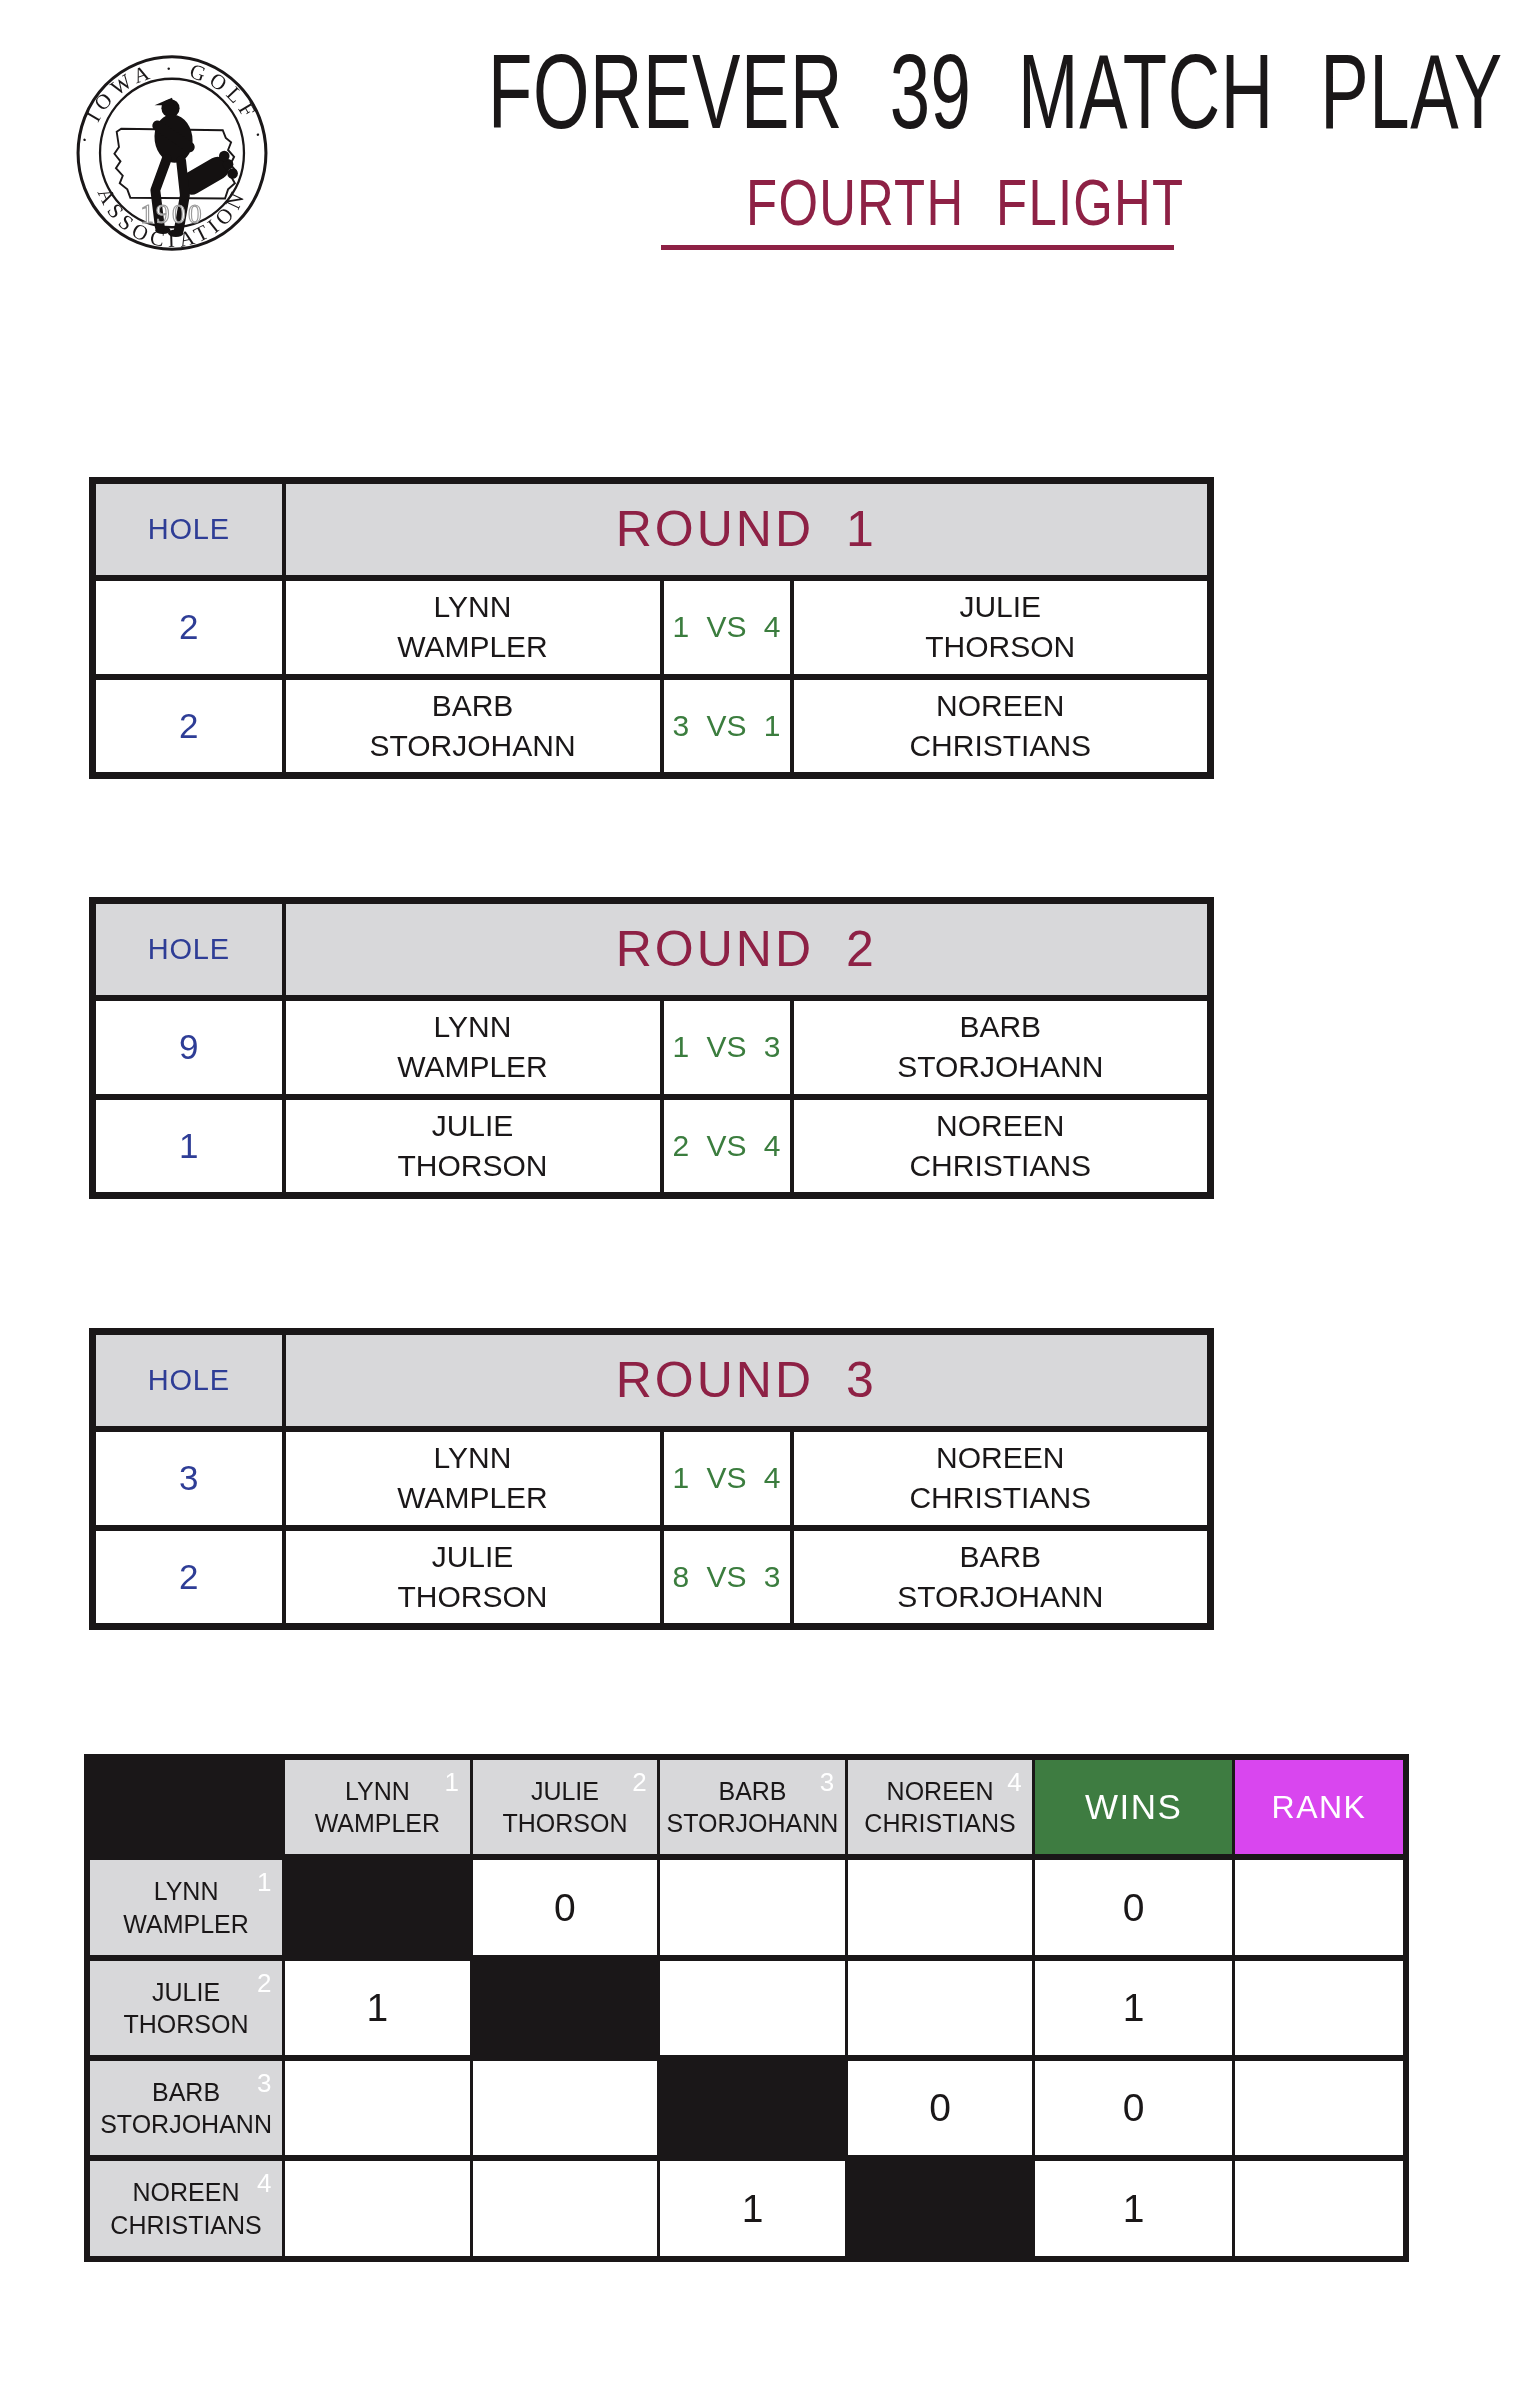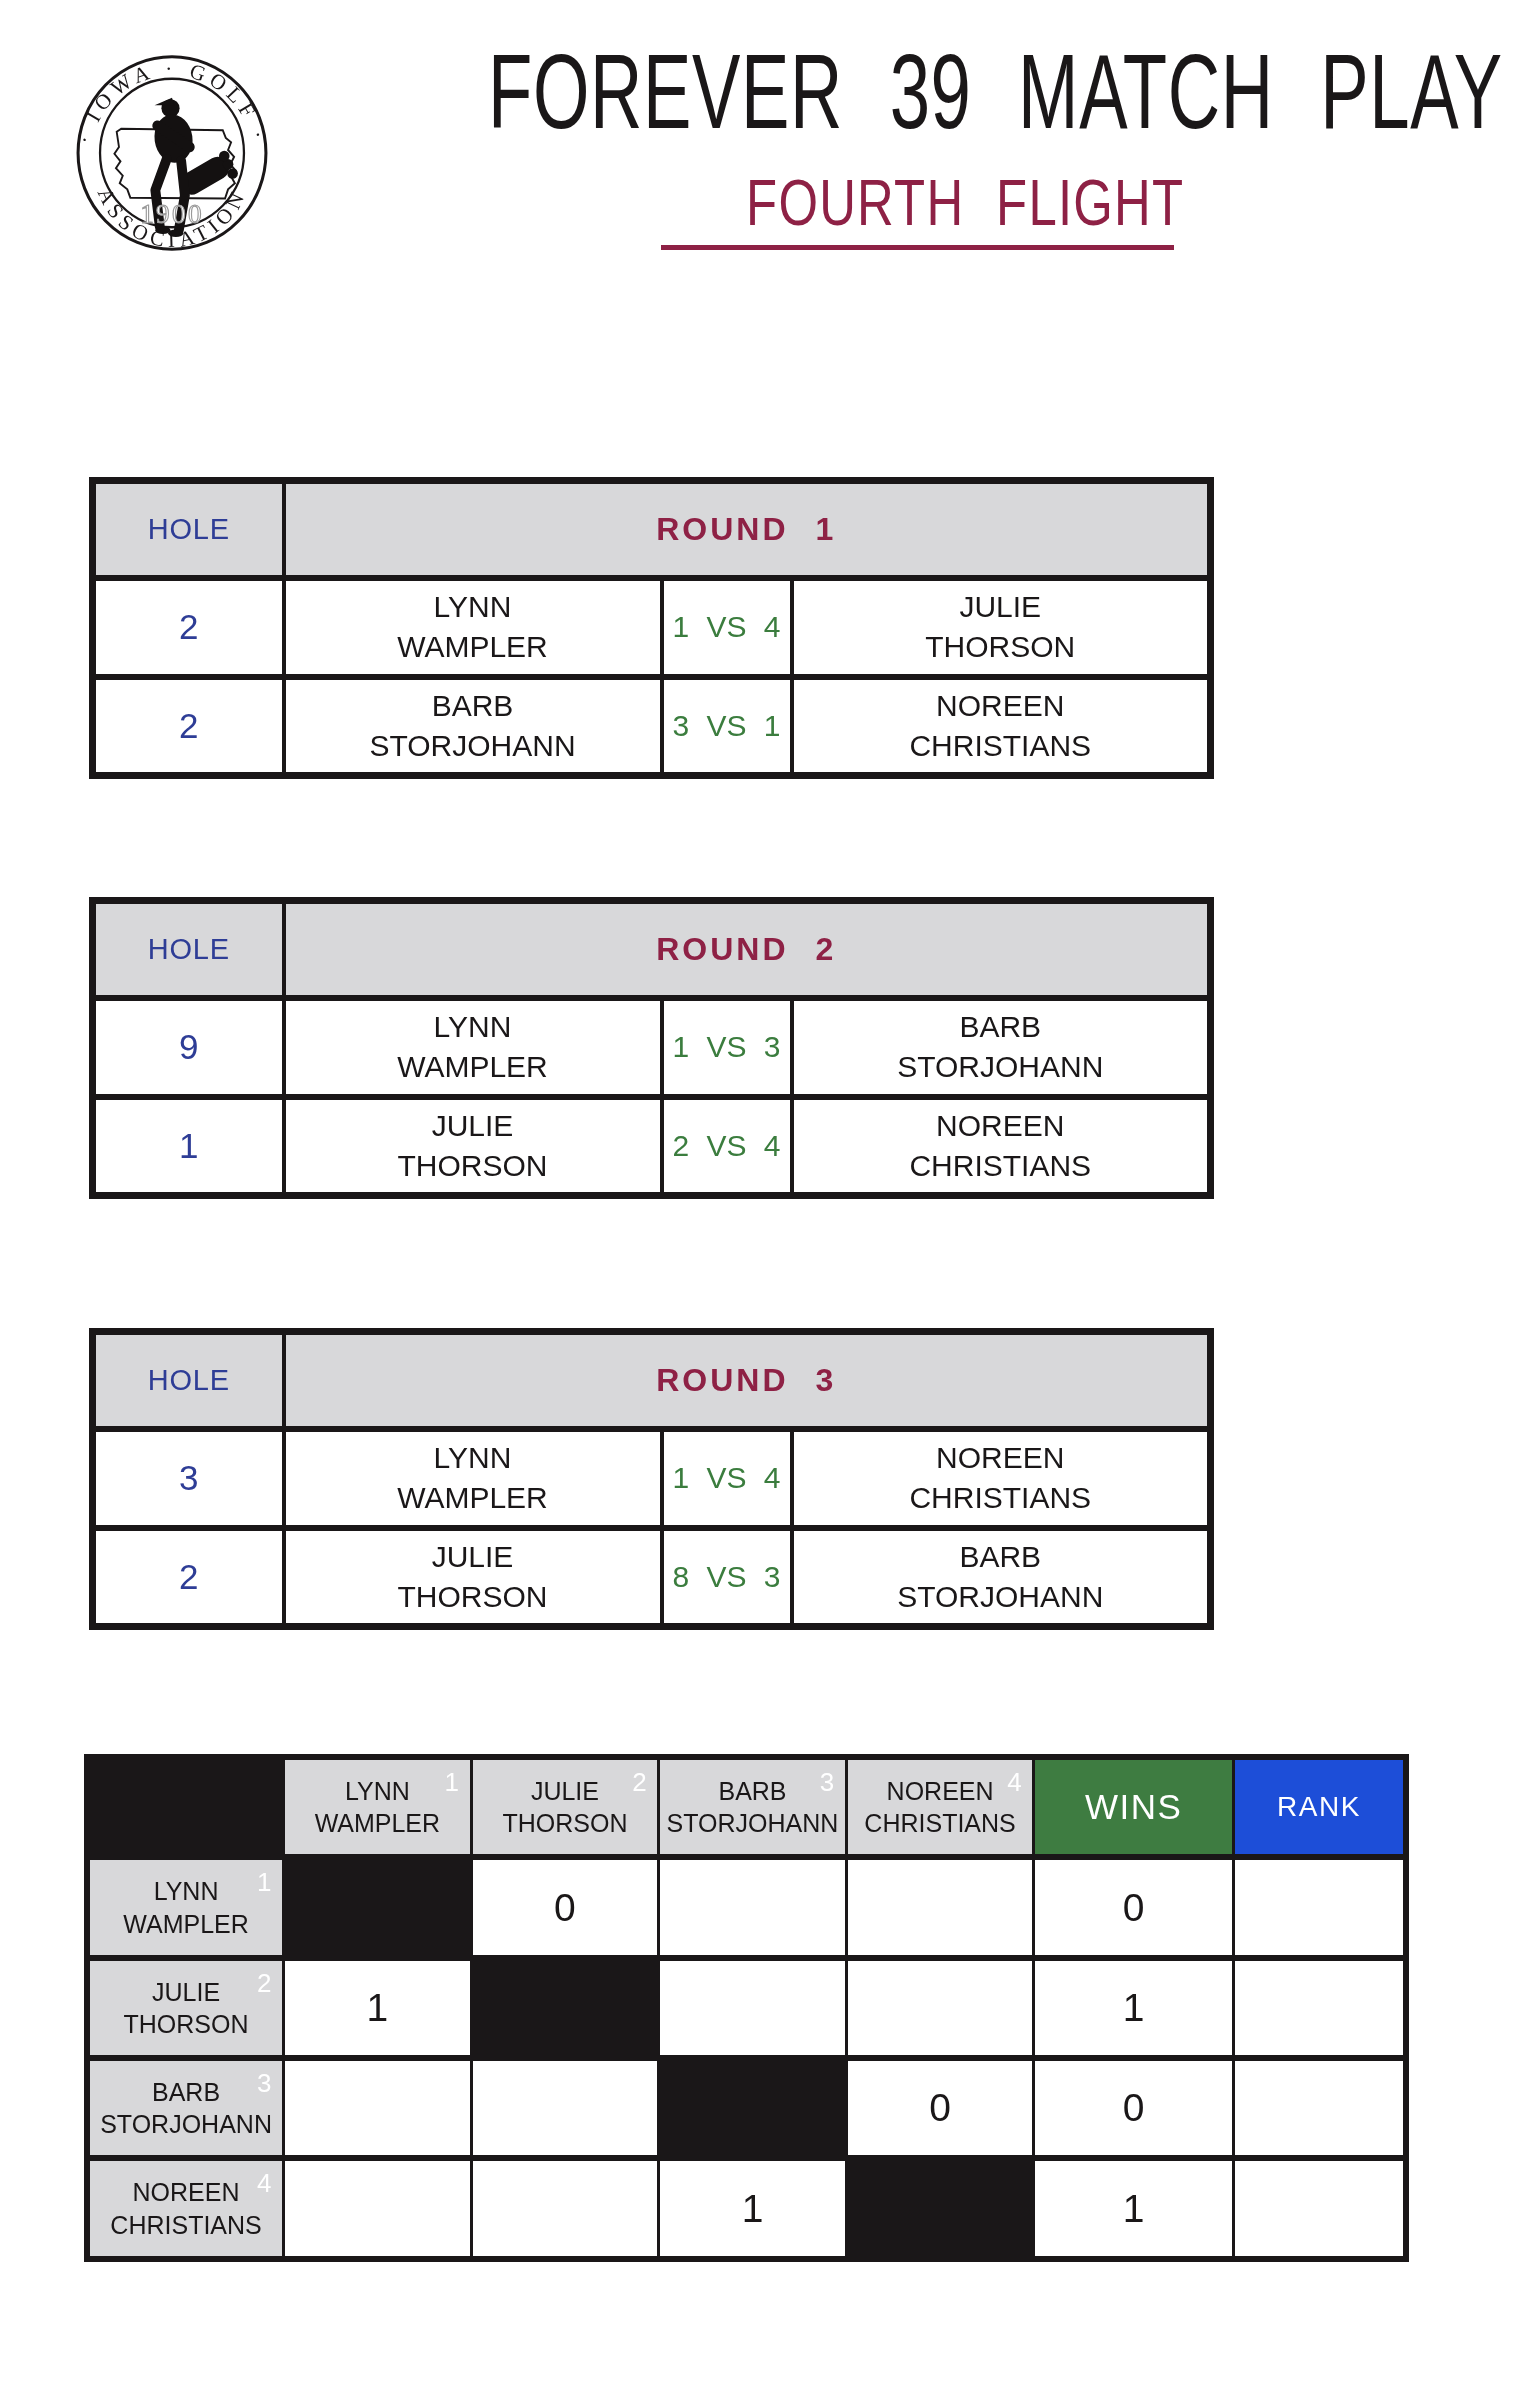--- a/index.html
+++ b/index.html
@@ -30,39 +30,39 @@
   .round-table td{
     border:4.5px solid #1a1718;border-top-width:6px;border-bottom-width:6px;
     text-align:center;vertical-align:middle;padding:0;overflow:hidden;
   }
   .round-table{border:7.6px solid #1a1718;}
   .hdr-cell{background:#d8d8da;}
   .hole-label{
     color:#2e3d96;font-size:29px;letter-spacing:0.8px;font-weight:400;
   }
   .round-title{
-    color:#8e2145;font-size:32px;letter-spacing:3px;word-spacing:15px;font-weight:700;
+    color:#8e2145;font-size:50px;letter-spacing:3px;word-spacing:15px;font-weight:400;
   }
   .hole-num{color:#2e3d96;font-size:35px;font-weight:400;}
   .pname{font-size:30px;line-height:1.32;font-weight:400;color:#1a1718;}
   .vs{color:#3b7d3e;font-size:30px;word-spacing:9px;font-weight:400;}
   
   .matrix{left:84px;top:1754px;width:1325px;border:6px solid #1a1718;}
   .matrix td{
     border:3.8px solid #1a1718;border-top-width:6px;border-bottom-width:6px;
     text-align:center;vertical-align:middle;padding:0;position:relative;overflow:hidden;
   }
   .m-corner{background:#1a1718;}
   .m-head{background:#d8d8da;font-size:25px;line-height:1.3;color:#1a1718;}
   .m-rowhead{background:#d8d8da;font-size:25px;line-height:1.3;color:#1a1718;}
   .sup{
     position:absolute;top:6px;right:10.6px;font-size:26px;color:#ffffff;font-weight:400;
   }
   .wins-h{background:#3e7c41;color:#ffffff;font-size:35px;letter-spacing:1.5px;}
-  .rank-h{background:#1d4ed8;color:#ffffff;font-size:28px;letter-spacing:1.5px;}
+  .rank-h{background:#d946ef;color:#ffffff;font-size:32px;letter-spacing:1.5px;}
   .diag{background:#1a1718;}
   .cellval{font-size:39px;color:#1a1718;font-weight:400;}
 </style>
 </head>
 <body>
 
 <div class="page">
 
   <div class="logo-wrap">
     <svg width="196" height="200" viewBox="0 0 258 264">

